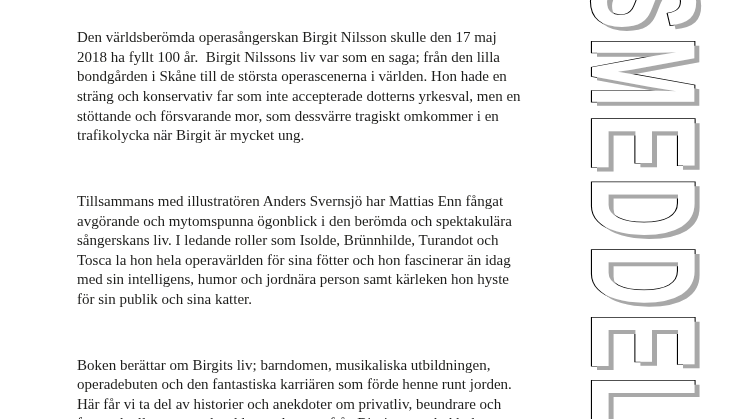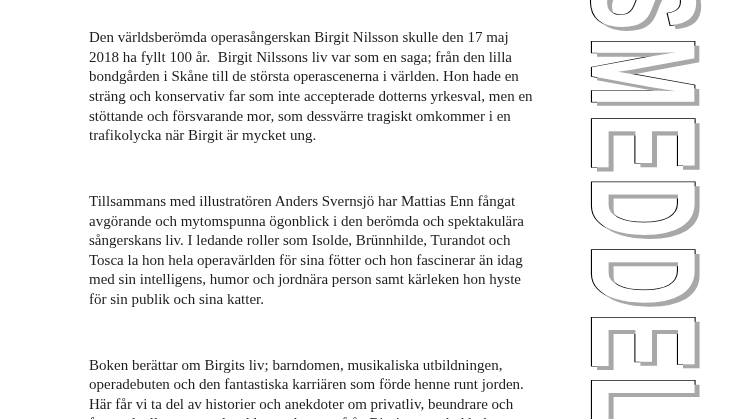--- a/index.html
+++ b/index.html
@@ -19,21 +19,21 @@
     left: 73px;
     top: -11px;
     width: 520px;
     font-family: "Liberation Serif", "DejaVu Serif", serif;
     font-size: 15px;
     line-height: 19.6px;
     color: #1d1d1b;
     white-space: pre;
   }
   .text-column p {
-    margin: 0 0 7px 16px;
+    margin: 0 0 7px 4px;
   }
   .text-column p.tight {
     margin-bottom: 0;
   }
   .banner-text {
     position: absolute;
     left: 717px;
     top: -27px;
     transform-origin: top left;
     transform: rotate(90deg) scaleX(0.58);

